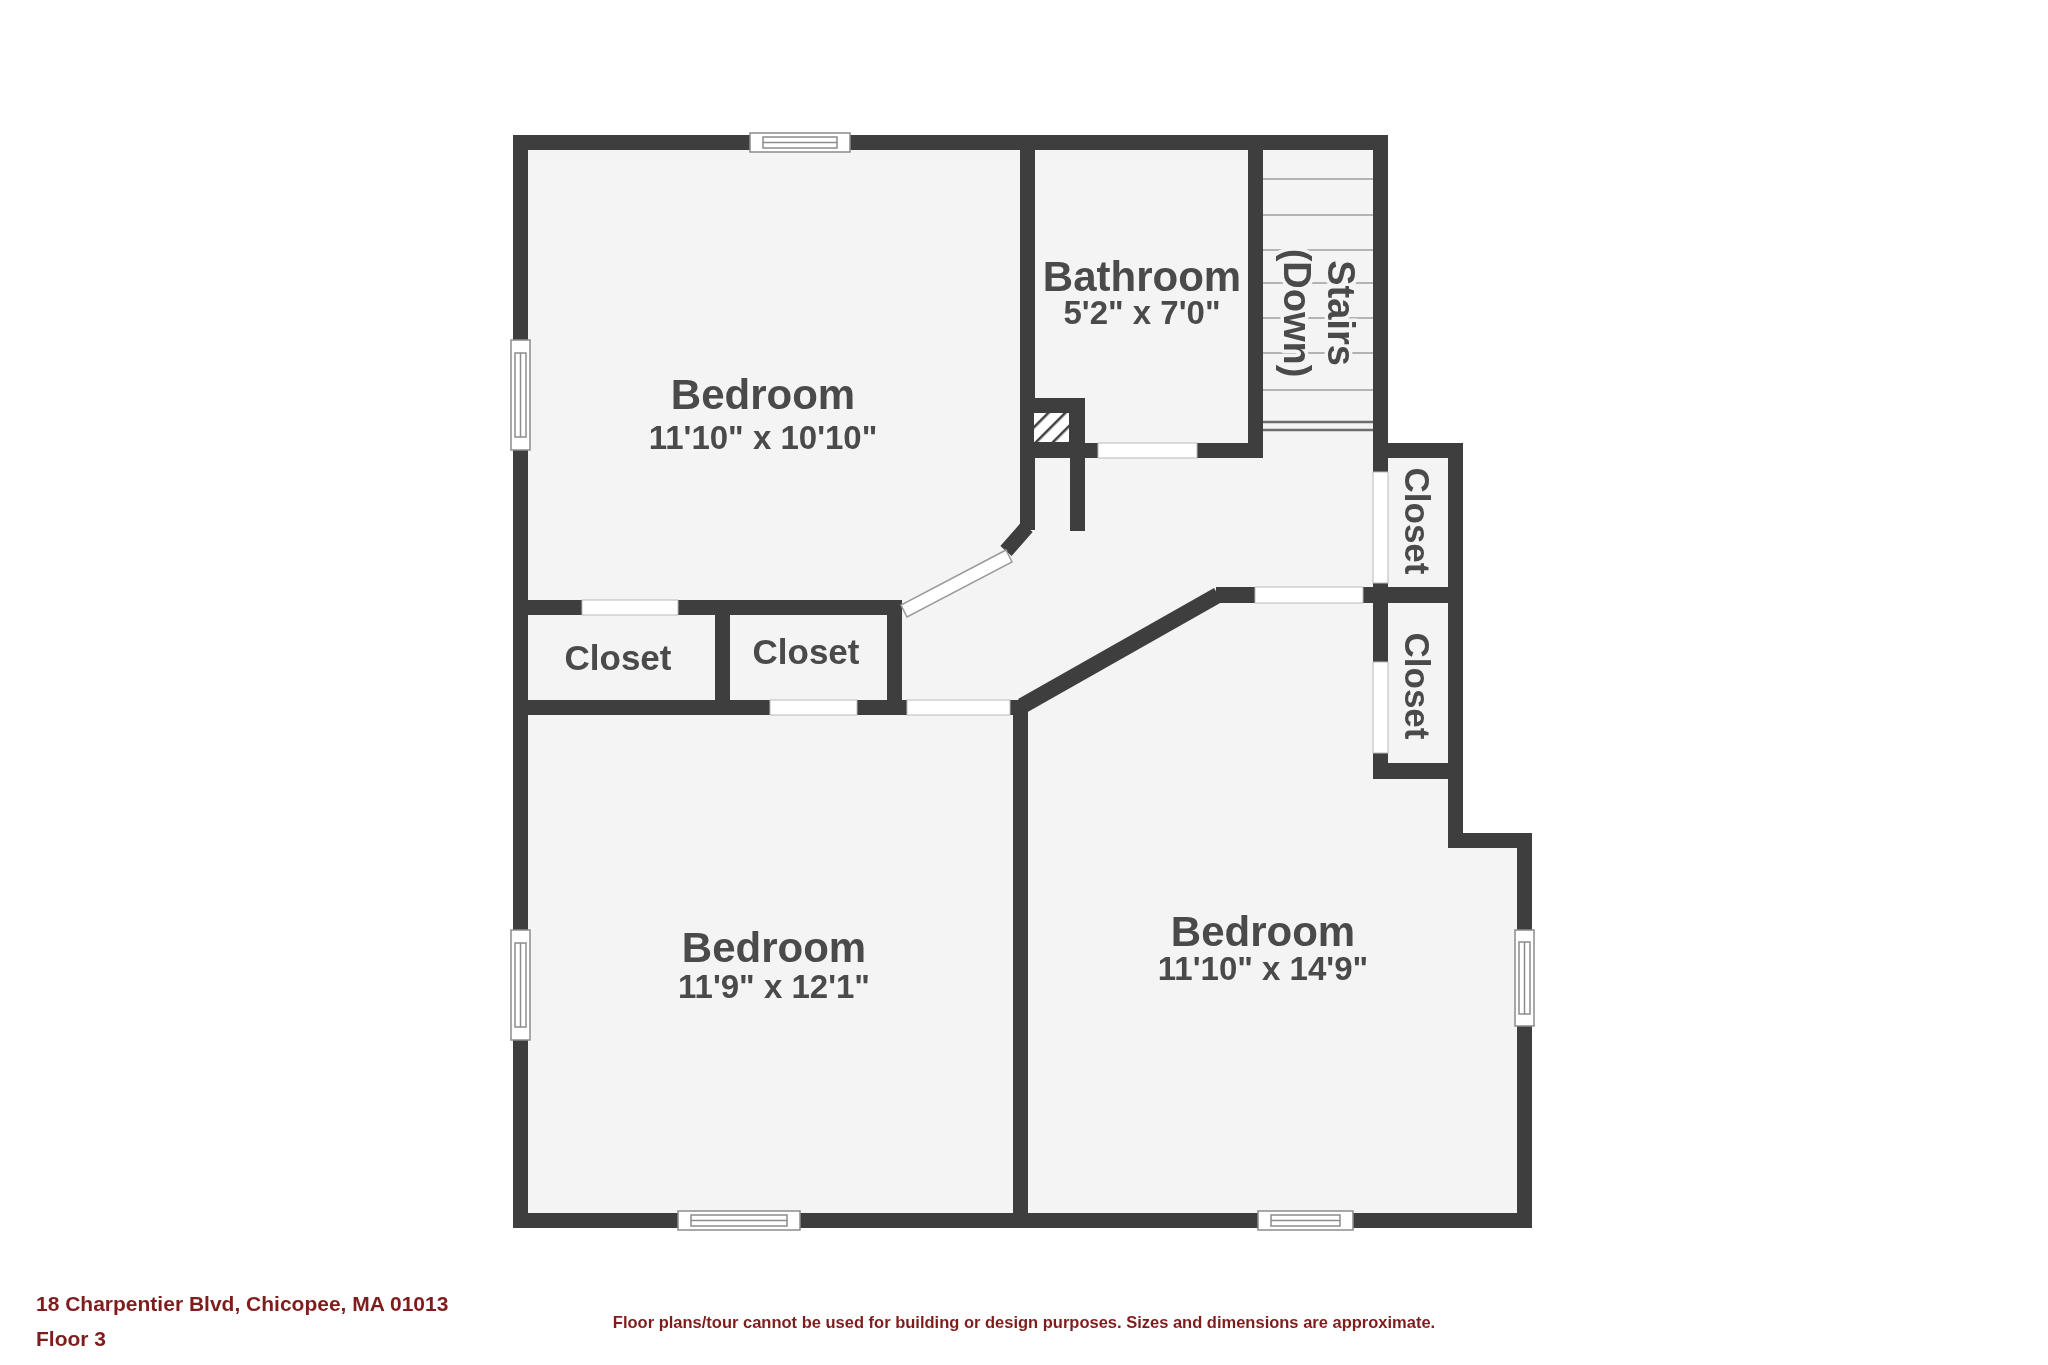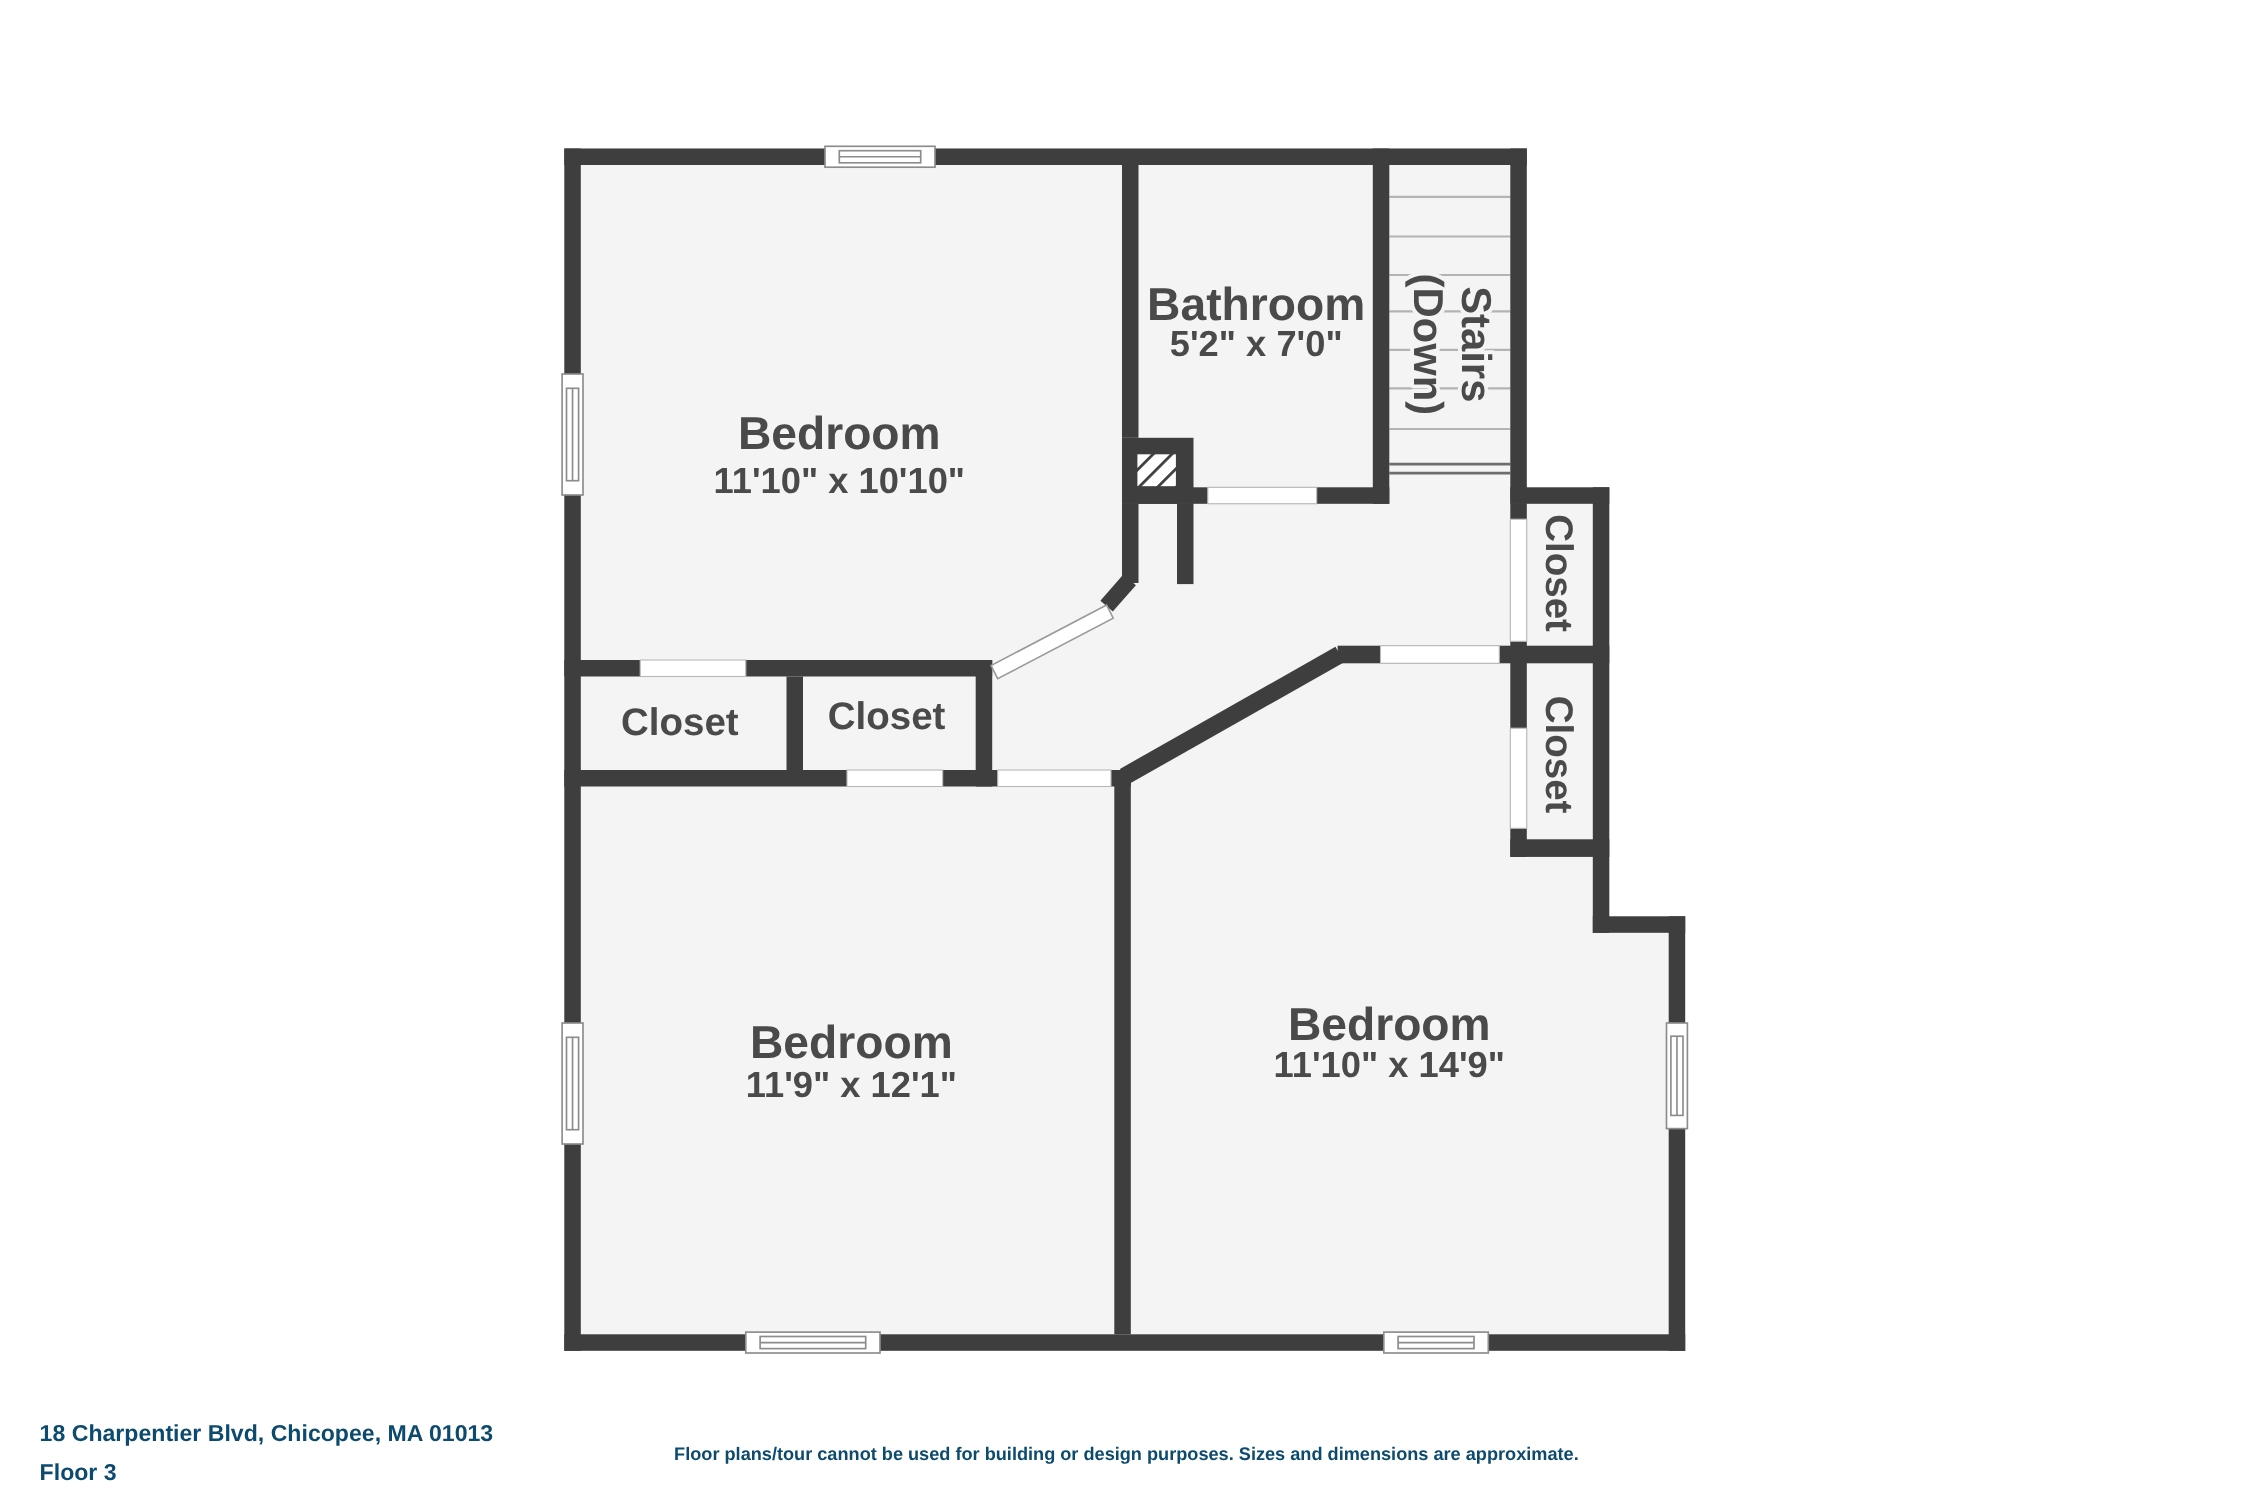--- a/index.html
+++ b/index.html
@@ -14,21 +14,21 @@
   .win-inner{fill:none;stroke:#8c8c8c;stroke-width:1.5;}
   .tread{stroke:#b3b3b3;stroke-width:2;}
   .stair-edge{stroke:#6d6d6d;stroke-width:2.5;}
   .leaf{fill:#ffffff;stroke:#9a9a9a;stroke-width:1.5;}
   .room-name{font-weight:700;font-size:42px;fill:#4a4a4a;}
   .room-dims{font-weight:700;font-size:33px;fill:#4a4a4a;}
   .small-label{font-weight:700;font-size:35px;fill:#4a4a4a;}
   .stairs-label{font-weight:700;font-size:38px;fill:#4a4a4a;}
   .halo{paint-order:stroke;stroke:#f4f4f4;stroke-width:7;stroke-linejoin:round;}
   text{text-anchor:middle;dominant-baseline:central;}
-  .footer-line{position:absolute;color:#0c4a6e;font-weight:700;}
+  .footer-line{position:absolute;color:#7f1d1d;font-weight:700;}
   #address{left:36px;top:1292px;font-size:21px;}
   #floor-label{left:36px;top:1327px;font-size:21px;}
   #disclaimer{left:0;top:1313px;width:100%;text-align:center;font-size:16.5px;}
 </style>
 </head>
 <body>
 
 <div id="stage">
   <svg width="2048" height="1365" viewBox="0 0 2048 1365">
     <defs>

